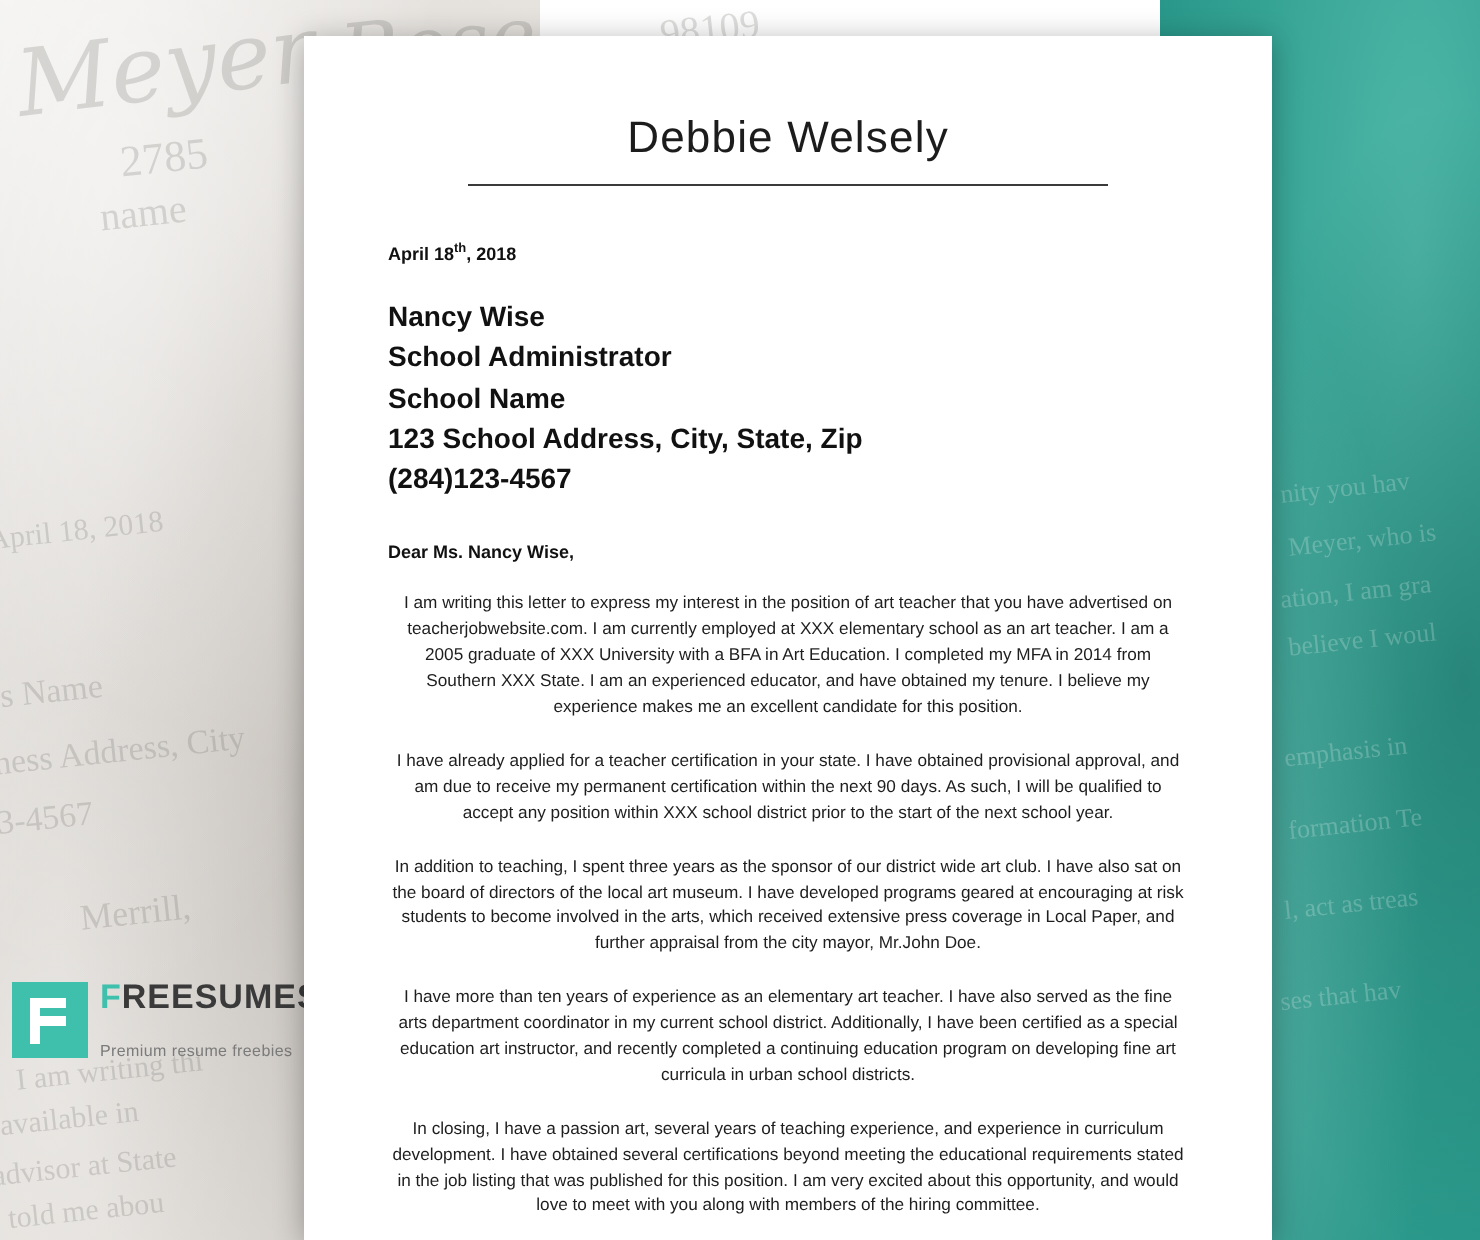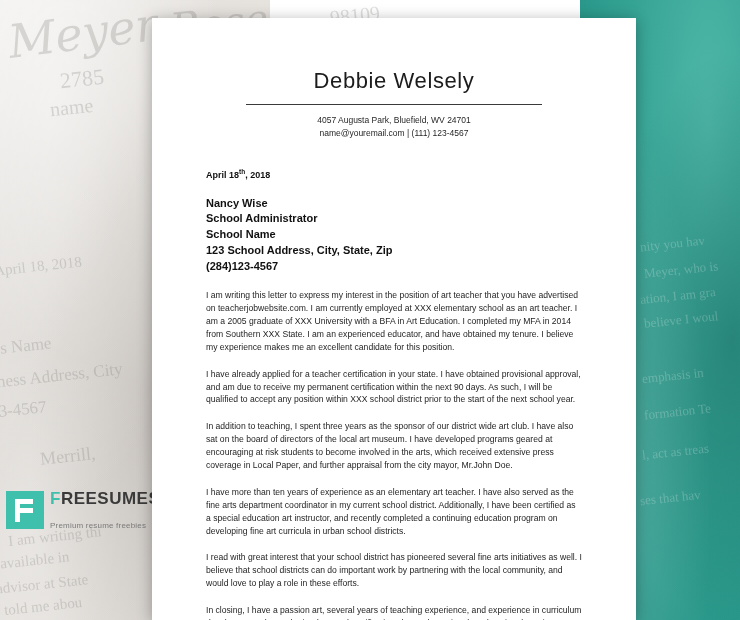--- a/index.html
+++ b/index.html
@@ -114,21 +114,21 @@
 
   
   .page {
     position: absolute;
     left: 152px;
     top: 18px;
     width: 484px;
     height: 602px;
     background: #ffffff;
     box-shadow: 0 2px 14px rgba(0,0,0,0.30);
-    padding: 12px;
+    padding: 0;
     box-sizing: border-box;
   }
   .page-inner {
     padding: 30px 42px 0 42px;
   }
   .letter-name {
     text-align: center;
     font-size: 22px;
     color: #1c1c1c;
     letter-spacing: 0.6px;
@@ -148,37 +148,37 @@
   }
   .date {
     margin-top: 28px;
     font-size: 9px;
     font-weight: bold;
     color: #111;
   }
   .date sup { font-size: 6.5px; }
   .recipient {
     margin-top: 16px;
-    font-size: 11px;
+    font-size: 14px;
     font-weight: bold;
     color: #111;
     line-height: 1.45;
   }
   .salutation {
     margin-top: 22px;
     font-size: 9px;
     font-weight: bold;
     color: #111;
   }
   .body p {
     font-size: 8.6px;
     line-height: 1.5;
     color: #1e1e1e;
     margin: 14px 0 0 0;
-    text-align: left;
+    text-align: center;
   }
 </style>
 </head>
 <body>
 
 <div class="stage">
 
   <div class="bg-left"></div>
   <div class="bg-right"></div>
 
@@ -211,41 +211,37 @@
     <div class="badge-text">
       <div class="badge-title"><span class="teal">F</span><span>REESUMES</span></div>
       <div class="badge-sub">Premium resume freebies</div>
     </div>
   </div>
 
   <div class="page">
     <div class="page-inner">
       <h1 class="letter-name">Debbie Welsely</h1>
       <div class="rule"></div>
-      <div class="contact">
-        <div>4057 Augusta Park, Bluefield, WV 24701</div>
-        <div>name@youremail.com | (111) 123-4567</div>
-      </div>
 
       <div class="date"><span>April 18</span><sup>th</sup><span>, 2018</span></div>
 
       <div class="recipient">
         <div>Nancy Wise</div>
         <div>School Administrator</div>
         <div>School Name</div>
         <div>123 School Address, City, State, Zip</div>
         <div>(284)123-4567</div>
       </div>
 
+      <div class="salutation">Dear Ms. Nancy Wise,</div>
 
       <div class="body">
         <p>I am writing this letter to express my interest in the position of art teacher that you have advertised on teacherjobwebsite.com. I am currently employed at XXX elementary school as an art teacher. I am a 2005 graduate of XXX University with a BFA in Art Education. I completed my MFA in 2014 from Southern XXX State. I am an experienced educator, and have obtained my tenure. I believe my experience makes me an excellent candidate for this position.</p>
         <p>I have already applied for a teacher certification in your state. I have obtained provisional approval, and am due to receive my permanent certification within the next 90 days. As such, I will be qualified to accept any position within XXX school district prior to the start of the next school year.</p>
         <p>In addition to teaching, I spent three years as the sponsor of our district wide art club. I have also sat on the board of directors of the local art museum. I have developed programs geared at encouraging at risk students to become involved in the arts, which received extensive press coverage in Local Paper, and further appraisal from the city mayor, Mr.John Doe.</p>
         <p>I have more than ten years of experience as an elementary art teacher. I have also served as the fine arts department coordinator in my current school district. Additionally, I have been certified as a special education art instructor, and recently completed a continuing education program on developing fine art curricula in urban school districts.</p>
-        <p>I read with great interest that your school district has pioneered several fine arts initiatives as well. I believe that school districts can do important work by partnering with the local community, and would love to play a role in these efforts.</p>
         <p>In closing, I have a passion art, several years of teaching experience, and experience in curriculum development. I have obtained several certifications beyond meeting the educational requirements stated in the job listing that was published for this position. I am very excited about this opportunity, and would love to meet with you along with members of the hiring committee.</p>
       </div>
 
     </div>
   </div>
 
 </div>
 
 </body></html>

